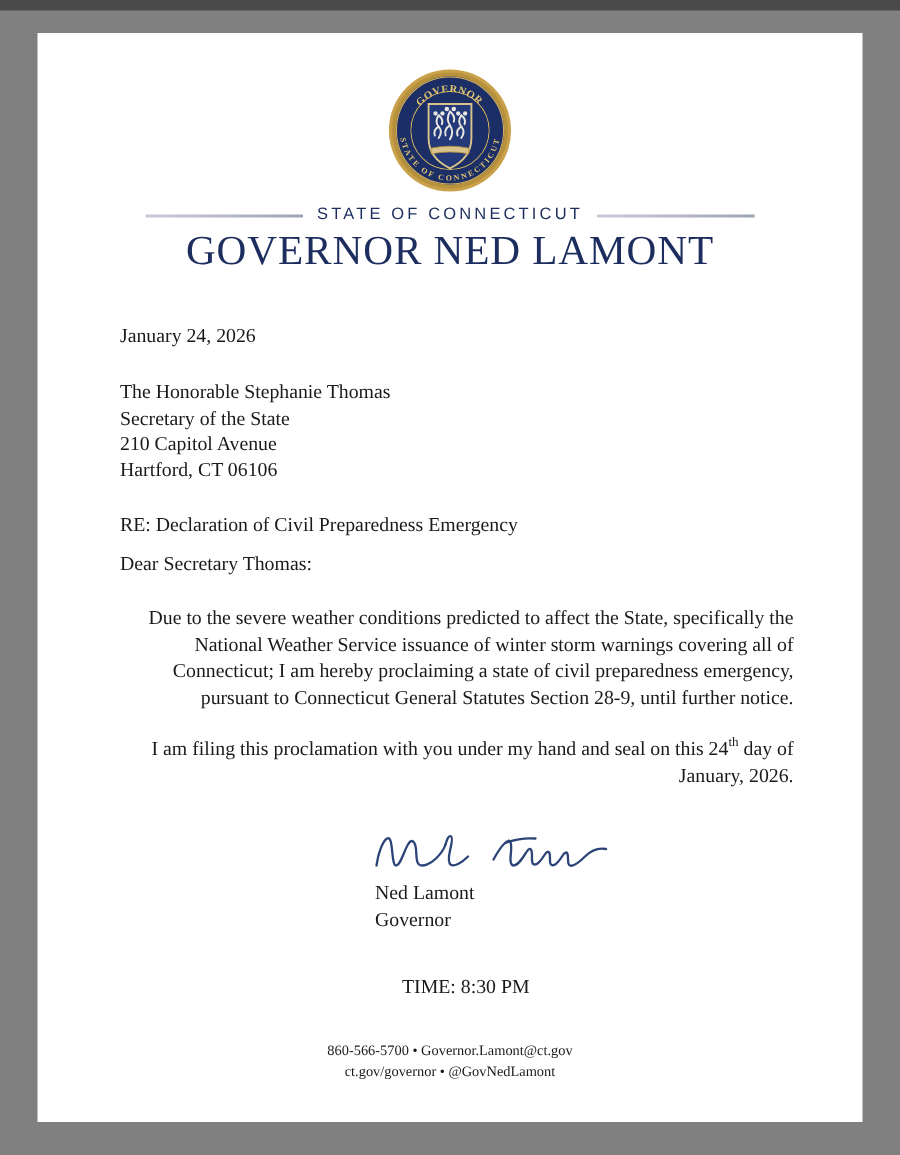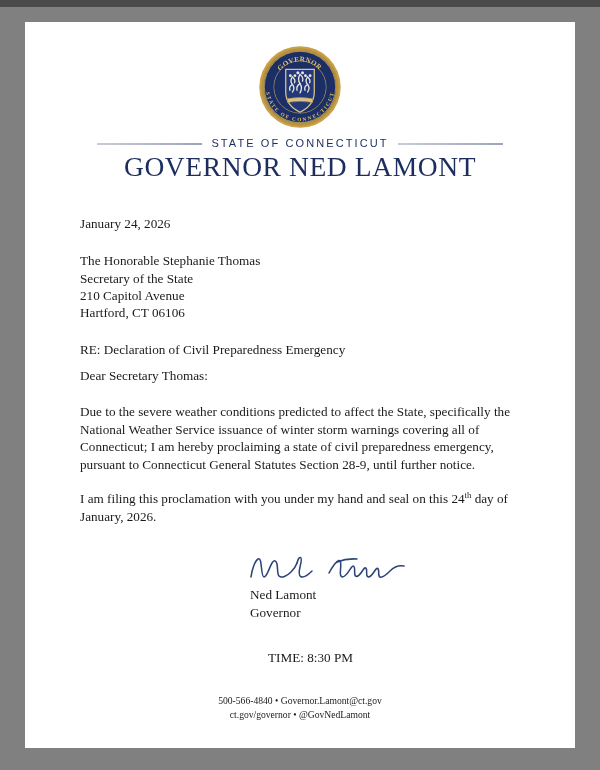--- a/index.html
+++ b/index.html
@@ -89,21 +89,21 @@
     color: #1a1a1a;
     line-height: 1.33;
   }
   .date-line { margin-bottom: 20px; }
   .addr-block { margin-bottom: 20px; }
   .addr-block div { line-height: 1.30; }
   .re-line { margin-bottom: 8px; }
   .salutation { margin-bottom: 19px; }
   .para {
     margin-bottom: 17px;
-    text-align: left;
+    text-align: right;
   }
   .para:last-child { margin-bottom: 0; }
   sup {
     font-size: 0.66em;
     vertical-align: super;
     line-height: 0;
   }
 
   
   .sig-area {
@@ -253,17 +253,17 @@
         </g>
       </svg>
       <div class="sig-name">Ned Lamont</div>
       <div class="sig-title">Governor</div>
     </div>
 
     <div class="time-line">TIME: 8:30 PM</div>
   </div>
 
   <div class="footer">
-    <div>500-566-4840 • Governor.Lamont@ct.gov</div>
+    <div>860-566-5700 • Governor.Lamont@ct.gov</div>
     <div>ct.gov/governor • @GovNedLamont</div>
   </div>
 
 </div>
 
 </body></html>

